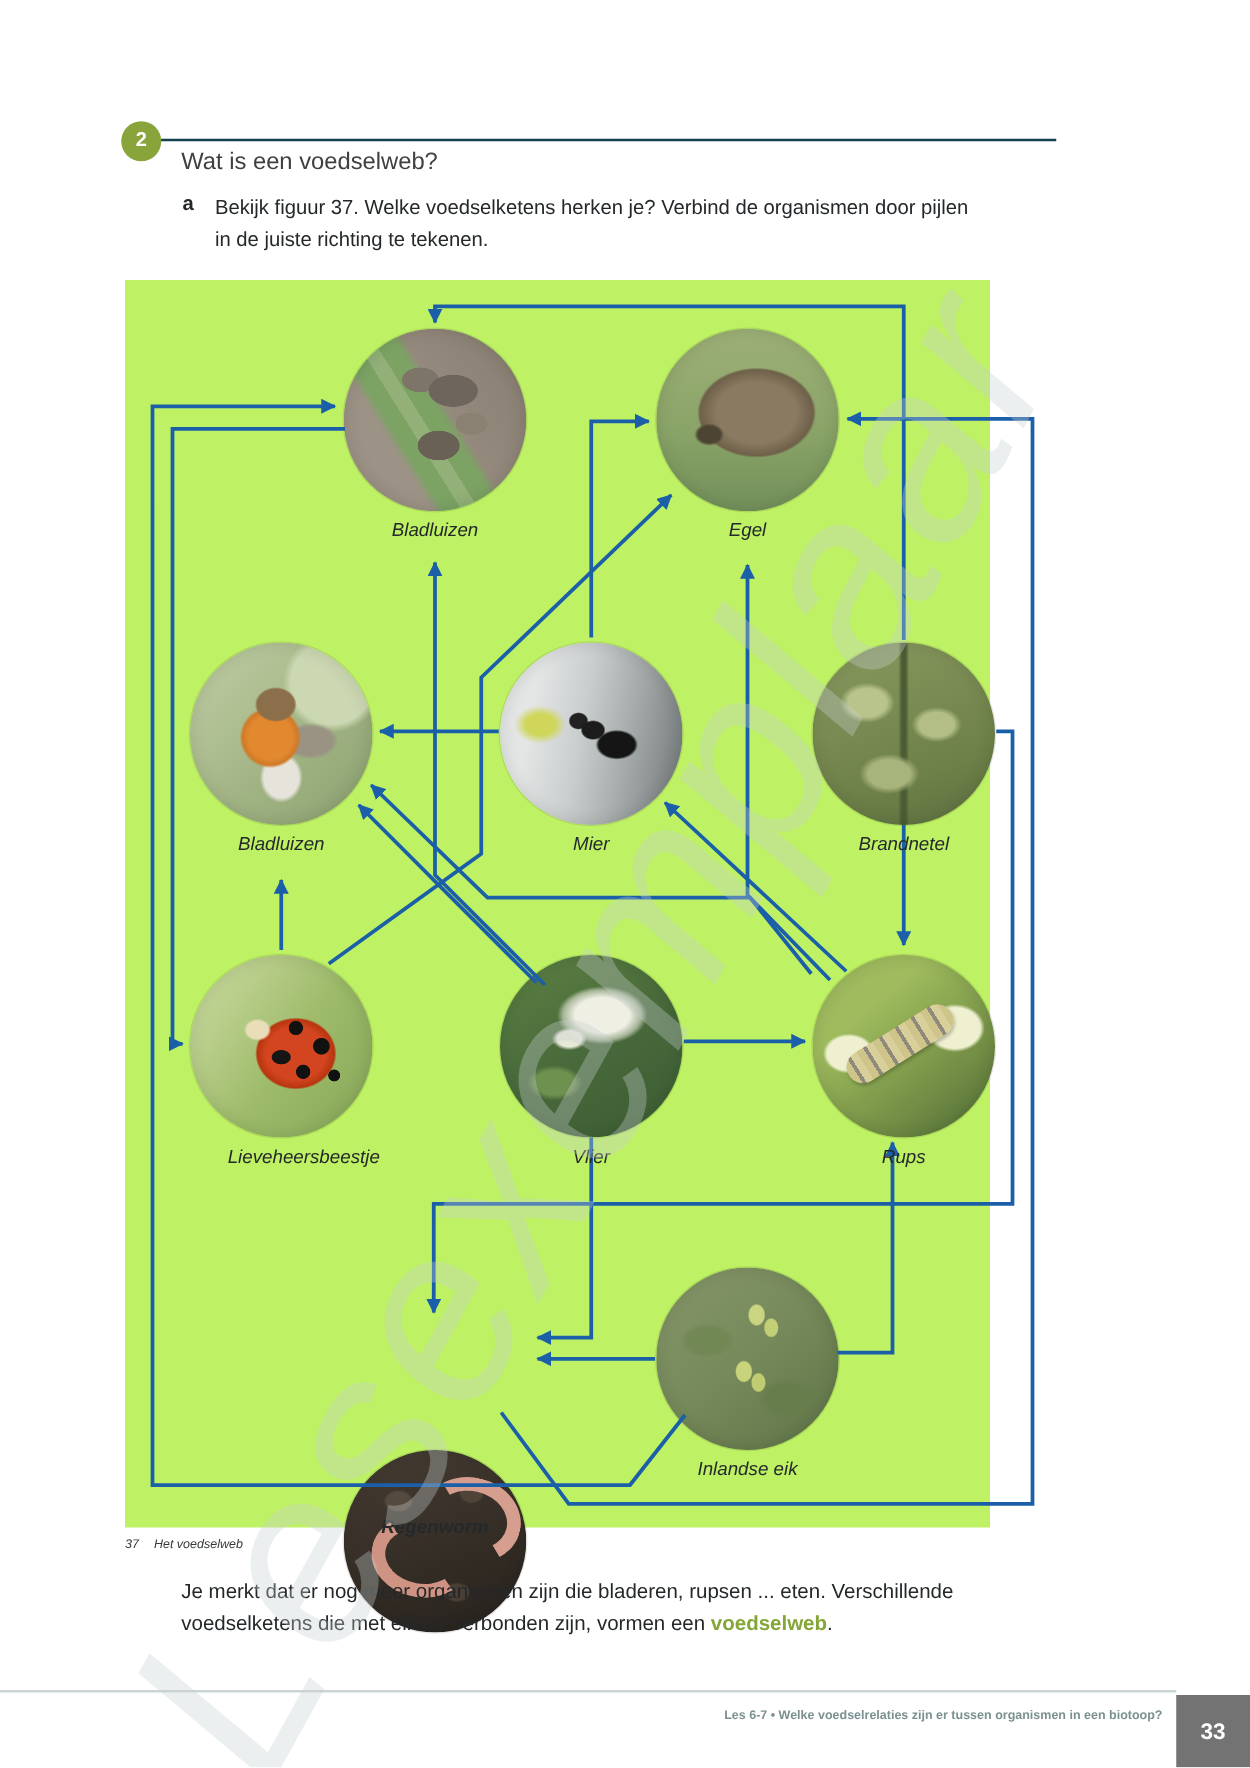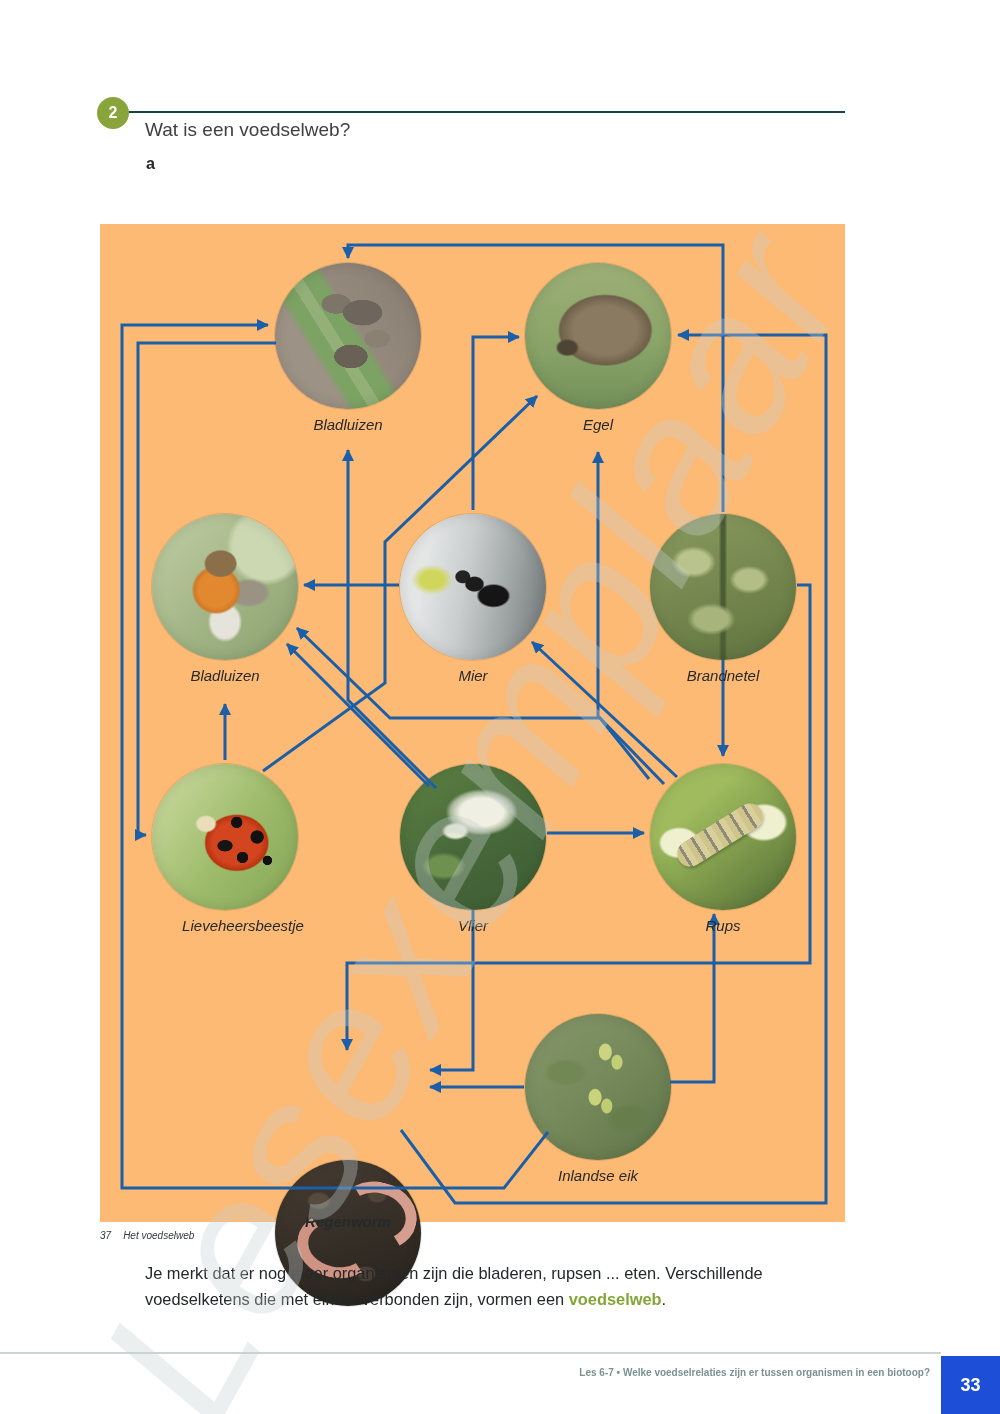--- a/index.html
+++ b/index.html
@@ -11,21 +11,21 @@
         color:rgba(200,208,208,0.34);z-index:6;pointer-events:none;}
   
   .secnum{position:absolute;left:97px;top:97px;width:32px;height:32px;border-radius:50%;
         background:#8aa43c;color:#fff;font-weight:bold;font-size:16px;line-height:32px;text-align:center;z-index:2;}
   .headrule{position:absolute;left:127px;top:111px;width:718px;height:2px;background:#16424f;z-index:1;}
   .title{position:absolute;left:145px;top:119px;font-size:19px;font-weight:normal;color:#404040;z-index:2;}
   
   .ex-label{position:absolute;left:146px;top:154px;font-size:16.2px;font-weight:bold;color:#24282a;z-index:2;}
   .ex-text{position:absolute;left:172px;top:154px;width:615px;font-size:16.2px;line-height:1.6;color:#24282a;z-index:2;}
   
-  .figure{position:absolute;left:100px;top:224px;width:745px;height:998px;background:#fdba74;z-index:1;}
+  .figure{position:absolute;left:100px;top:224px;width:692px;height:998px;background:#bef264;z-index:1;}
   .arrows{position:absolute;left:0;top:0;z-index:2;}
   .ph{position:absolute;width:146px;height:146px;border-radius:50%;overflow:hidden;
       box-shadow:0 0 0 1px rgba(0,0,0,0.10), inset 0 0 14px rgba(0,0,0,0.12);}
   .lbl{position:absolute;width:220px;text-align:center;font-style:italic;font-size:15px;color:#26292b;z-index:4;}
   
   .ph-bladluizen{background:
     radial-gradient(20px 13px at 60% 34%,#6e665c 97%,transparent),
     radial-gradient(15px 10px at 42% 28%,#7d7568 97%,transparent),
     radial-gradient(17px 12px at 52% 64%,#6a6156 97%,transparent),
     radial-gradient(13px 9px at 70% 52%,#8a8173 97%,transparent),
@@ -92,35 +92,36 @@
     radial-gradient(24px 16px at 72% 72%,#677e4c 72%,transparent),
     linear-gradient(140deg,#87986b 0%,#75895a 50%,#5f7448 100%);}
   
   .caption{position:absolute;left:100px;top:1230px;font-style:italic;font-size:10px;color:#33383a;z-index:2;}
   .caption .capnum{margin-right:12px;}
   .bodytext{position:absolute;left:145px;top:1260px;width:690px;font-size:16.4px;line-height:1.6;color:#24282a;z-index:2;}
   .hl{font-weight:bold;color:#84a637;}
   
   .footrule{position:absolute;left:0;top:1352px;width:941px;height:2px;background:#ccd5d5;z-index:2;}
   .foottext{position:absolute;right:70px;top:1367px;font-size:10px;font-weight:bold;color:#7b9090;z-index:2;}
-  .pagebox{position:absolute;right:0;top:1356px;width:59px;height:58px;background:#1d4ed8;z-index:2;
+  .pagebox{position:absolute;right:0;top:1356px;width:59px;height:58px;background:#737373;z-index:2;
         color:#fff;font-size:18px;font-weight:bold;text-align:center;line-height:58px;}
 </style>
 </head>
 <body>
 
 <div class="page">
 
   <div class="watermark">Lesexemplaar</div>
 
   <div class="secnum">2</div>
   <div class="headrule"></div>
   <div class="title">Wat is een voedselweb?</div>
 
   <div class="ex-label">a</div>
+  <div class="ex-text">Bekijk figuur 37. Welke voedselketens herken je? Verbind de organismen door pijlen in de juiste richting te tekenen.</div>
 
   <div class="figure">
     <svg class="arrows" id="arrows" width="745" height="998" viewBox="0 0 745 998">
       <defs>
         <marker id="ah" markerUnits="userSpaceOnUse" markerWidth="14" markerHeight="12" refX="11" refY="6" orient="auto">
           <path d="M0,0 L12,6 L0,12 z" fill="#1b5fa8"></path>
         </marker>
       </defs>
       <g id="arrow-group" fill="none" stroke="#1b5fa8" stroke-width="3">
           <polyline points="623,288 623,21 248,21 248,34" marker-end="url(#ah)"></polyline>

